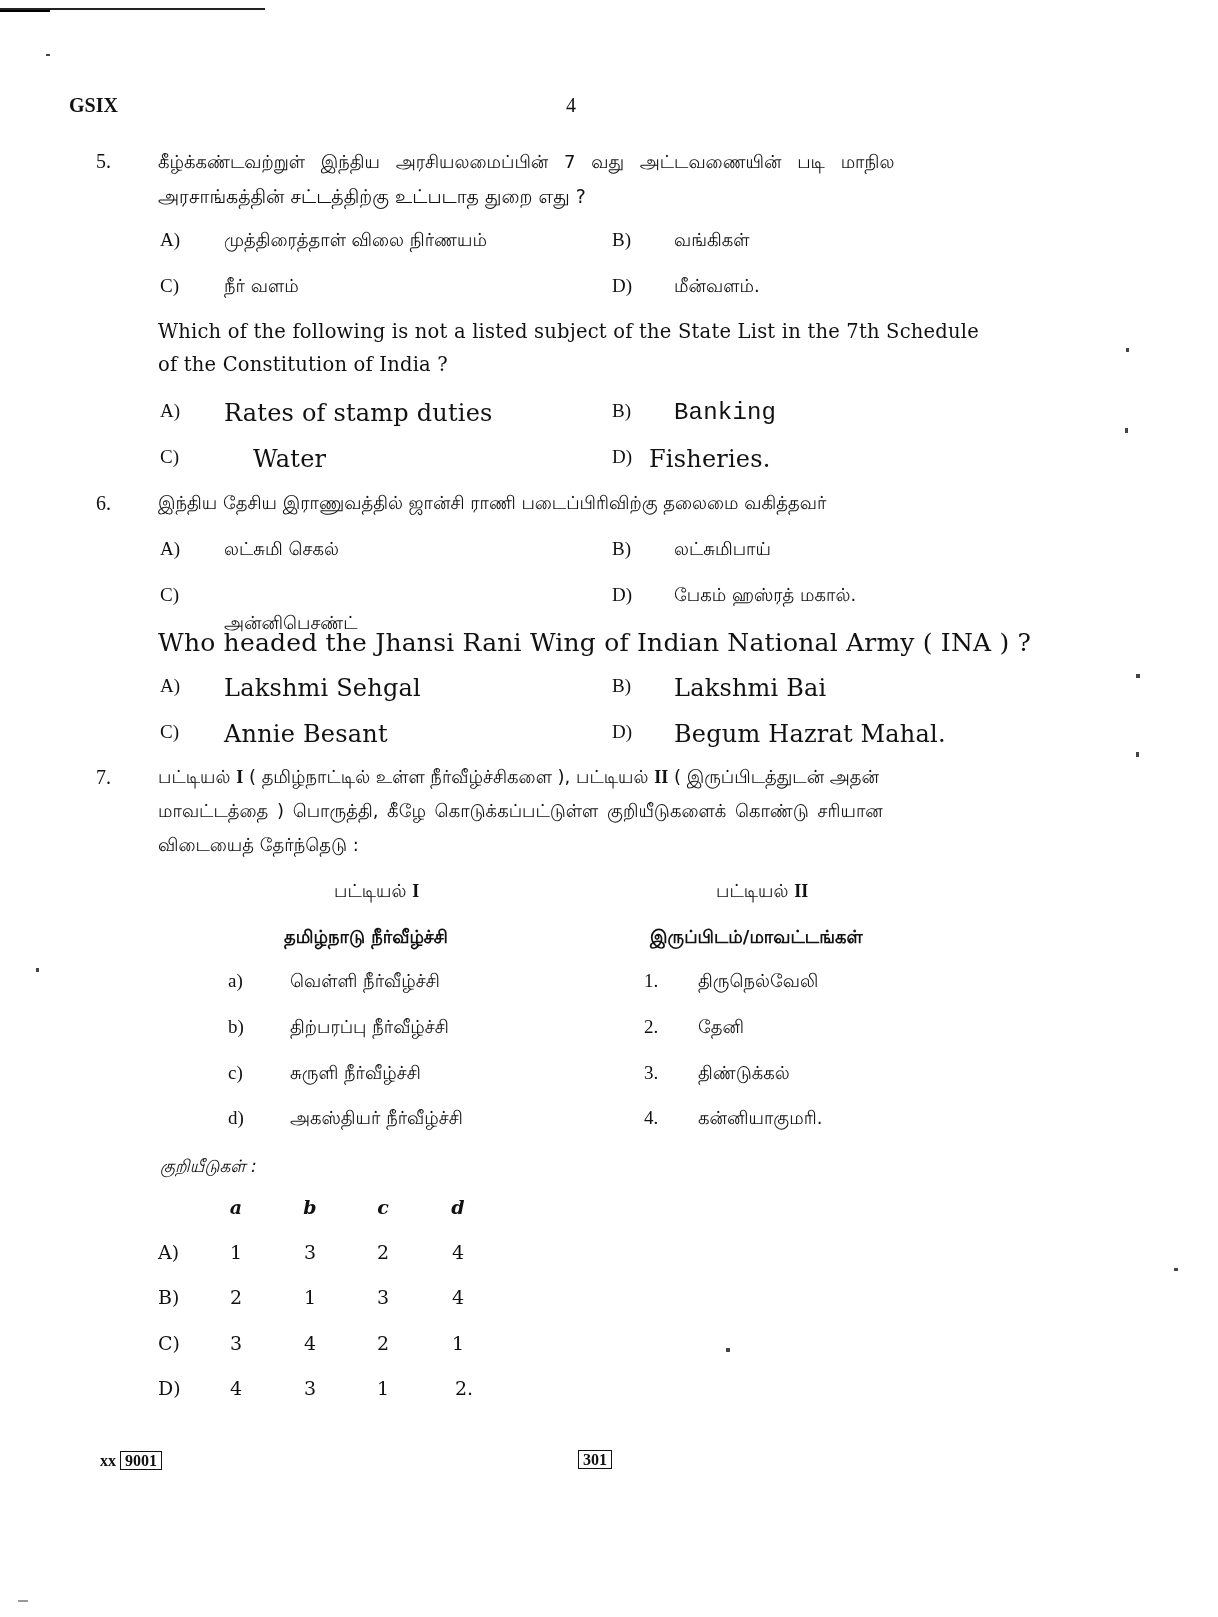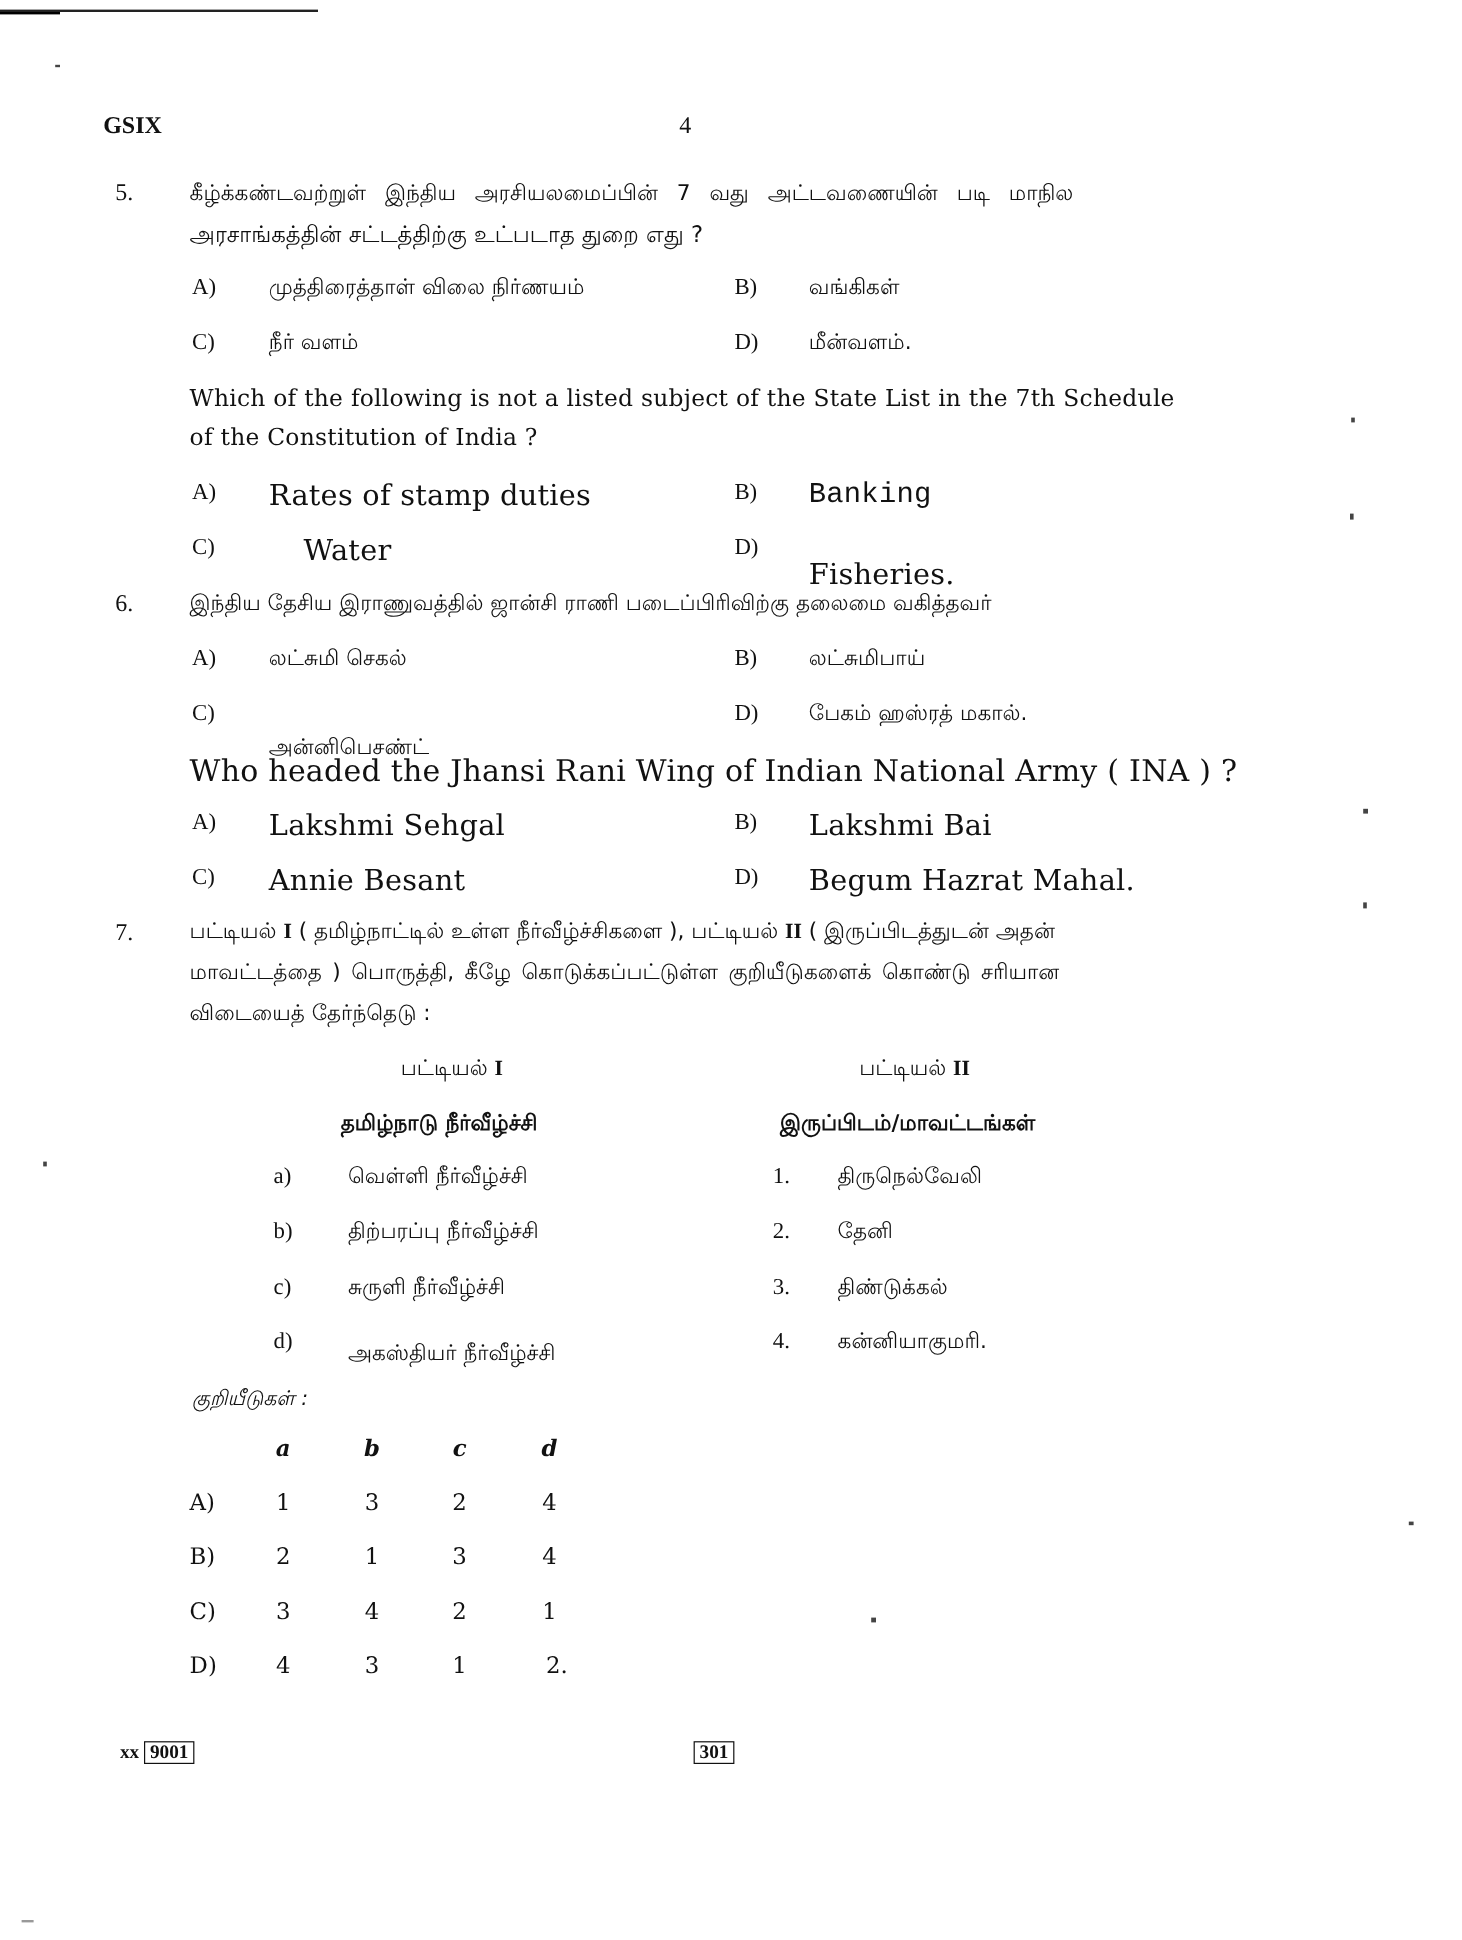--- a/index.html
+++ b/index.html
@@ -5,21 +5,21 @@
   html, body { margin: 0; padding: 0; background: #ffffff; }
   body {
     width: 1218px; height: 1617px; position: relative; overflow: hidden;
     font-family: "DejaVu Serif", "Liberation Serif", serif;
     color: #111111;
   }
   .abs { position: absolute; white-space: nowrap; }
   .top-rule { left: 0; top: 8px; width: 265px; height: 2px; background: #222; }
   .top-rule2 { left: 0; top: 10px; width: 50px; height: 2px; background: #000; }
   .speck { position: absolute; background: #444; }
-  .header-code { left: 86px; top: 94px; font-size: 20px; font-weight: bold; font-family: "Liberation Serif", serif; }
+  .header-code { left: 69px; top: 94px; font-size: 20px; font-weight: bold; font-family: "Liberation Serif", serif; }
   .page-num { left: 566px; top: 94px; font-size: 20px; font-family: "Liberation Serif", serif; }
   .qnum { font-size: 20px; font-family: "Liberation Serif", serif; }
   .tamil { font-size: 18px; font-family: "DejaVu Sans", sans-serif; }
   .eng { font-size: 24px; font-family: "DejaVu Serif", serif; letter-spacing: 0.2px; }
   .opt-letter { font-size: 19px; font-family: "Liberation Serif", serif; }
   .bold { font-weight: bold; }
   .boxed {
     border: 1.5px solid #111; padding: 0 4px; font-weight: bold;
     font-family: "Liberation Serif", serif; font-size: 16px; line-height: 18px;
   }
@@ -63,21 +63,21 @@
   <div class="abs eng" style="left:158px;top:320px;font-size:19.5px;">Which of the following is not a listed subject of the State List in the 7th Schedule</div>
   <div class="abs eng" style="left:158px;top:353px;font-size:19.5px;">of the Constitution of India ?</div>
 
   <div class="abs opt-letter" style="left:160px;top:400px;">A)</div>
   <div class="abs eng" style="left:224px;top:399px;">Rates of stamp duties</div>
   <div class="abs opt-letter" style="left:612px;top:400px;">B)</div>
   <div class="abs eng" style="left:674px;top:399px;font-family:Liberation Mono, monospace;">Banking</div>
   <div class="abs opt-letter" style="left:160px;top:446px;">C)</div>
   <div class="abs eng" style="left:224px;top:445px;margin-left:29px;">Water</div>
   <div class="abs opt-letter" style="left:612px;top:446px;">D)</div>
-  <div class="abs eng" style="left:674px;top:445px;margin-top:20px;">Fisheries.</div>
+  <div class="abs eng" style="left:649px;top:445px;">Fisheries.</div>
 </section>
 
 <section>
   <div class="abs qnum" style="left:96px;top:492px;">6.</div>
   <div class="abs tamil" style="left:158px;top:492px;">இந்திய தேசிய இராணுவத்தில் ஜான்சி ராணி படைப்பிரிவிற்கு தலைமை வகித்தவர்</div>
 
   <div class="abs opt-letter" style="left:160px;top:538px;">A)</div>
   <div class="abs tamil" style="left:224px;top:538px;">லட்சுமி செகல்</div>
   <div class="abs opt-letter" style="left:612px;top:538px;">B)</div>
   <div class="abs tamil" style="left:674px;top:538px;">லட்சுமிபாய்</div>
@@ -109,21 +109,21 @@
   <div class="abs tamil bold" style="left:284px;top:926px;">தமிழ்நாடு நீர்வீழ்ச்சி</div>
   <div class="abs tamil bold" style="left:650px;top:926px;">இருப்பிடம்/மாவட்டங்கள்</div>
 
   <div class="abs opt-letter" style="left:228px;top:970px;">a)</div>
   <div class="abs tamil" style="left:290px;top:970px;">வெள்ளி நீர்வீழ்ச்சி</div>
   <div class="abs opt-letter" style="left:228px;top:1016px;">b)</div>
   <div class="abs tamil" style="left:290px;top:1016px;">திற்பரப்பு நீர்வீழ்ச்சி</div>
   <div class="abs opt-letter" style="left:228px;top:1062px;">c)</div>
   <div class="abs tamil" style="left:290px;top:1062px;">சுருளி நீர்வீழ்ச்சி</div>
   <div class="abs opt-letter" style="left:228px;top:1107px;">d)</div>
-  <div class="abs tamil" style="left:290px;top:1107px;margin-top:10px;">அகஸ்தியர் நீர்வீழ்ச்சி</div>
+  <div class="abs tamil" style="left:290px;top:1107px;">அகஸ்தியர் நீர்வீழ்ச்சி</div>
 
   <div class="abs opt-letter" style="left:644px;top:970px;">1.</div>
   <div class="abs tamil" style="left:698px;top:970px;">திருநெல்வேலி</div>
   <div class="abs opt-letter" style="left:644px;top:1016px;">2.</div>
   <div class="abs tamil" style="left:698px;top:1016px;">தேனி</div>
   <div class="abs opt-letter" style="left:644px;top:1062px;">3.</div>
   <div class="abs tamil" style="left:698px;top:1062px;">திண்டுக்கல்</div>
   <div class="abs opt-letter" style="left:644px;top:1107px;">4.</div>
   <div class="abs tamil" style="left:698px;top:1107px;">கன்னியாகுமரி.</div>
 

